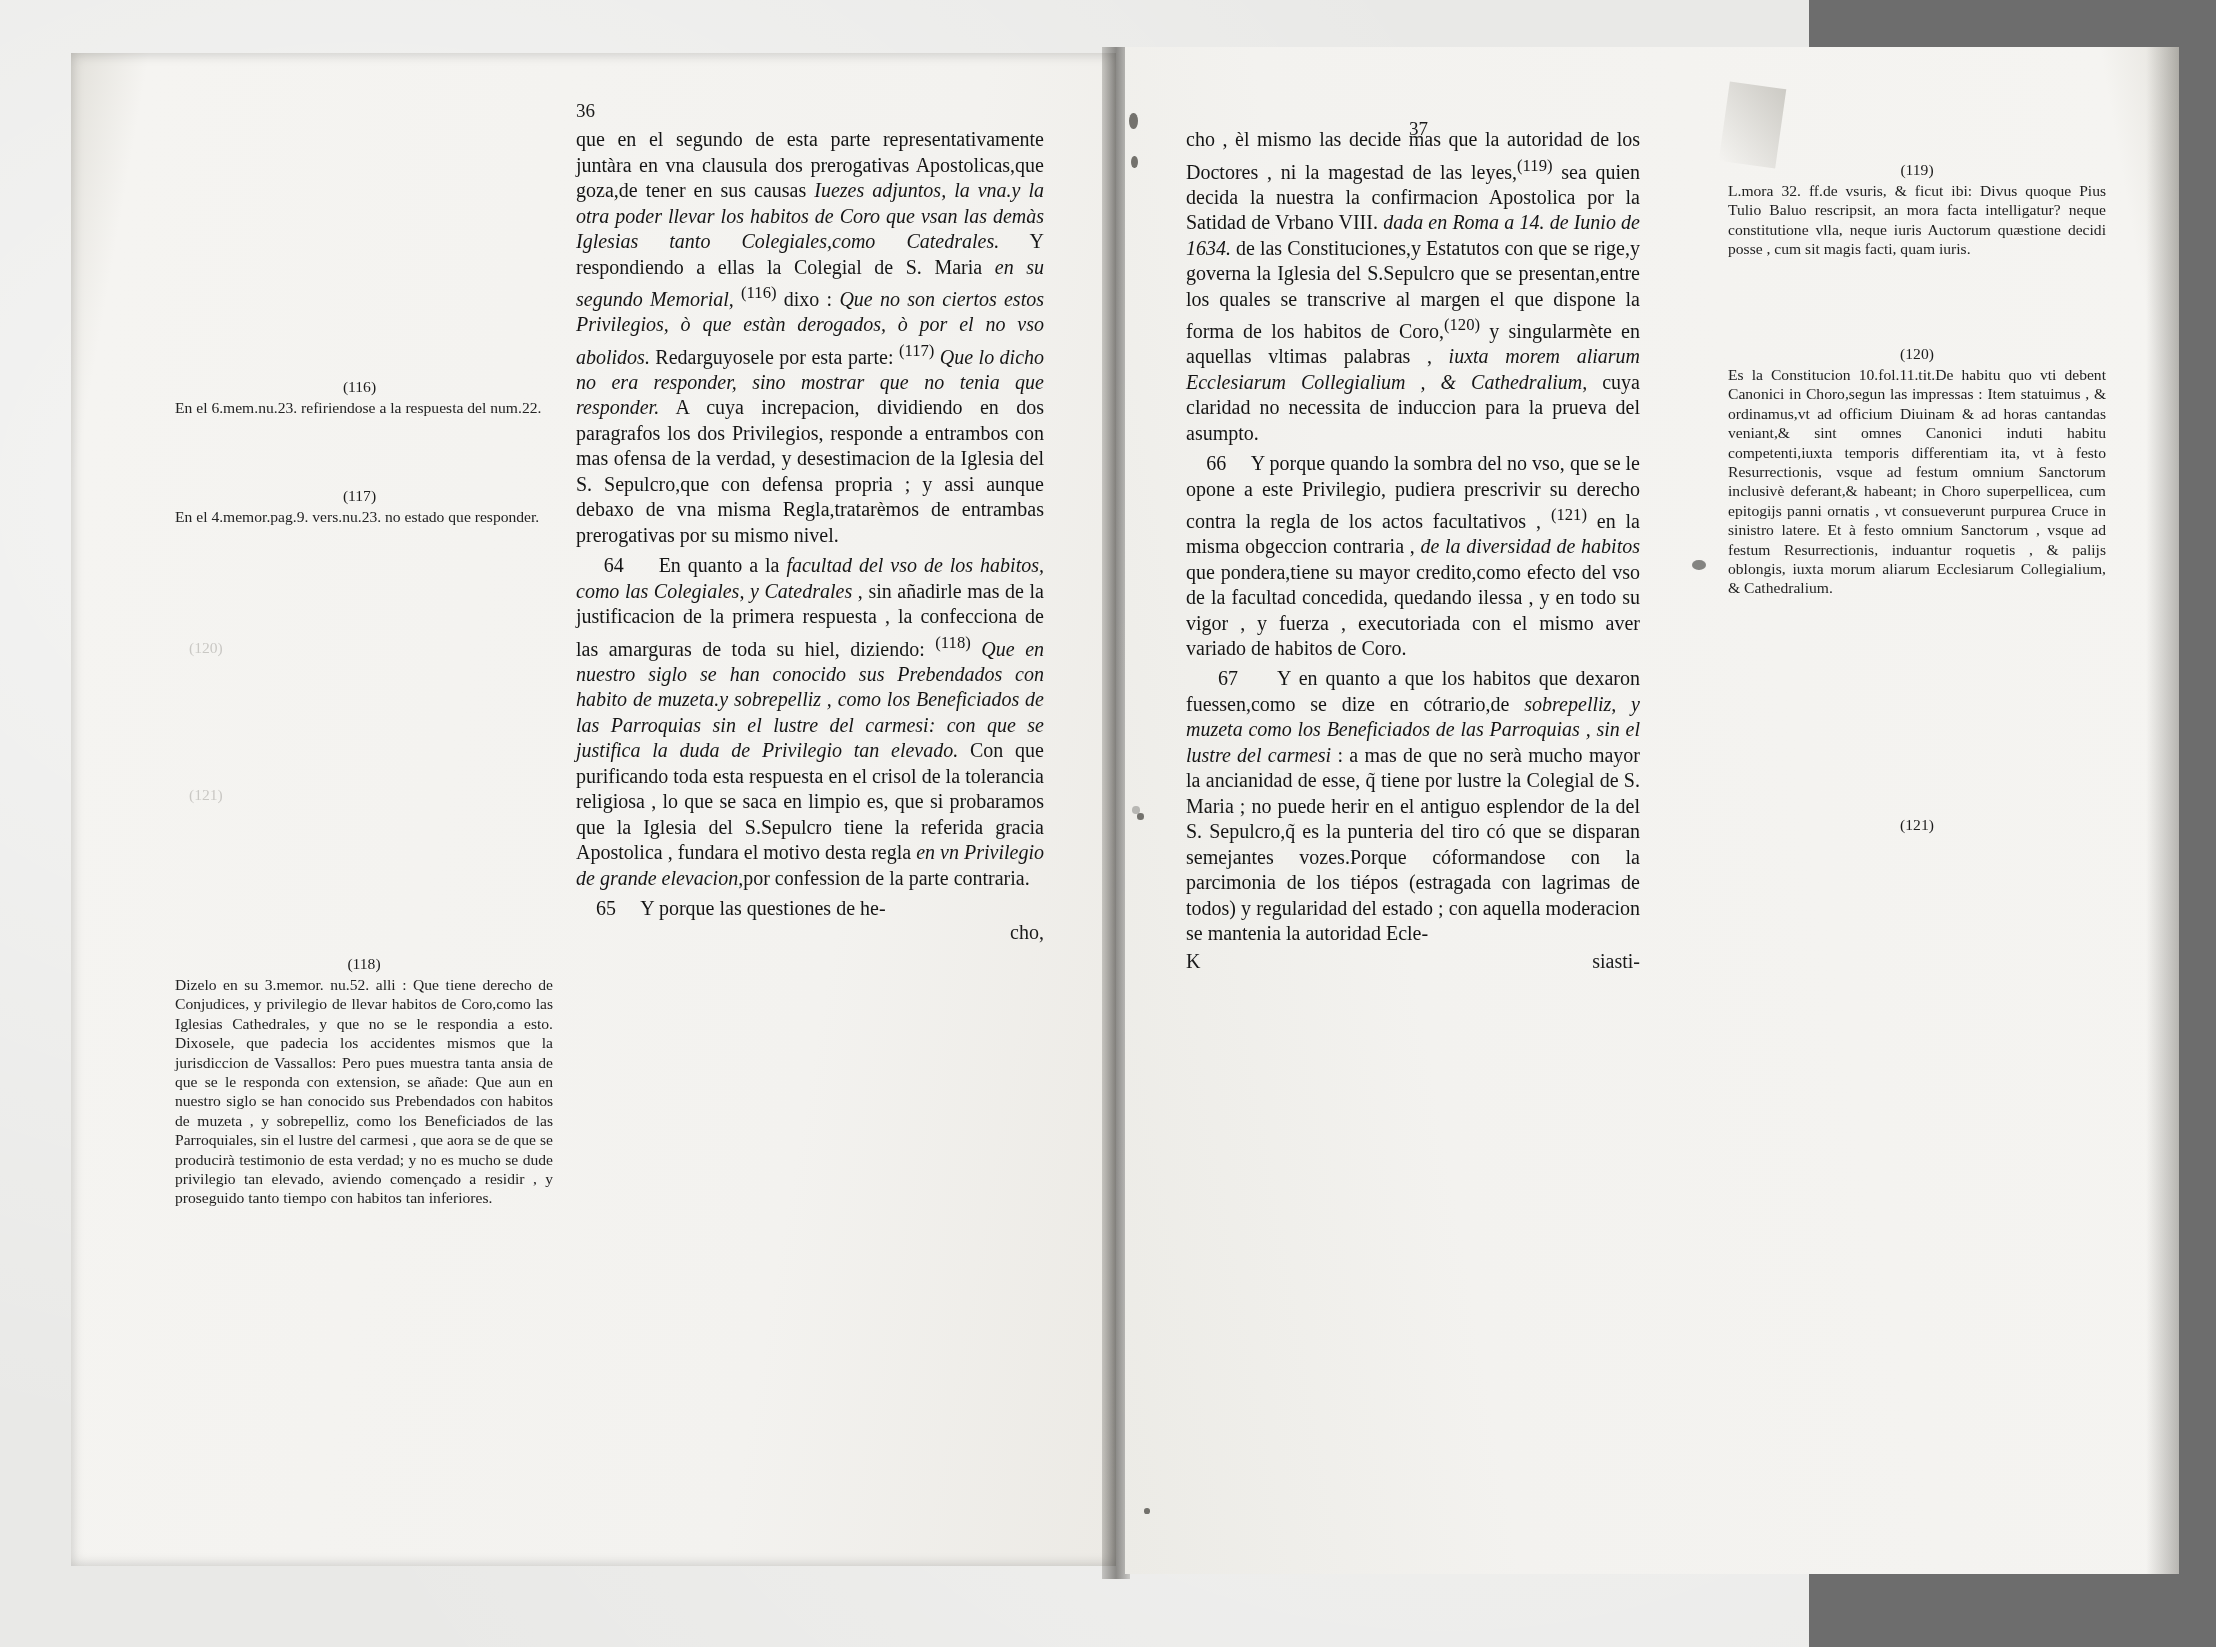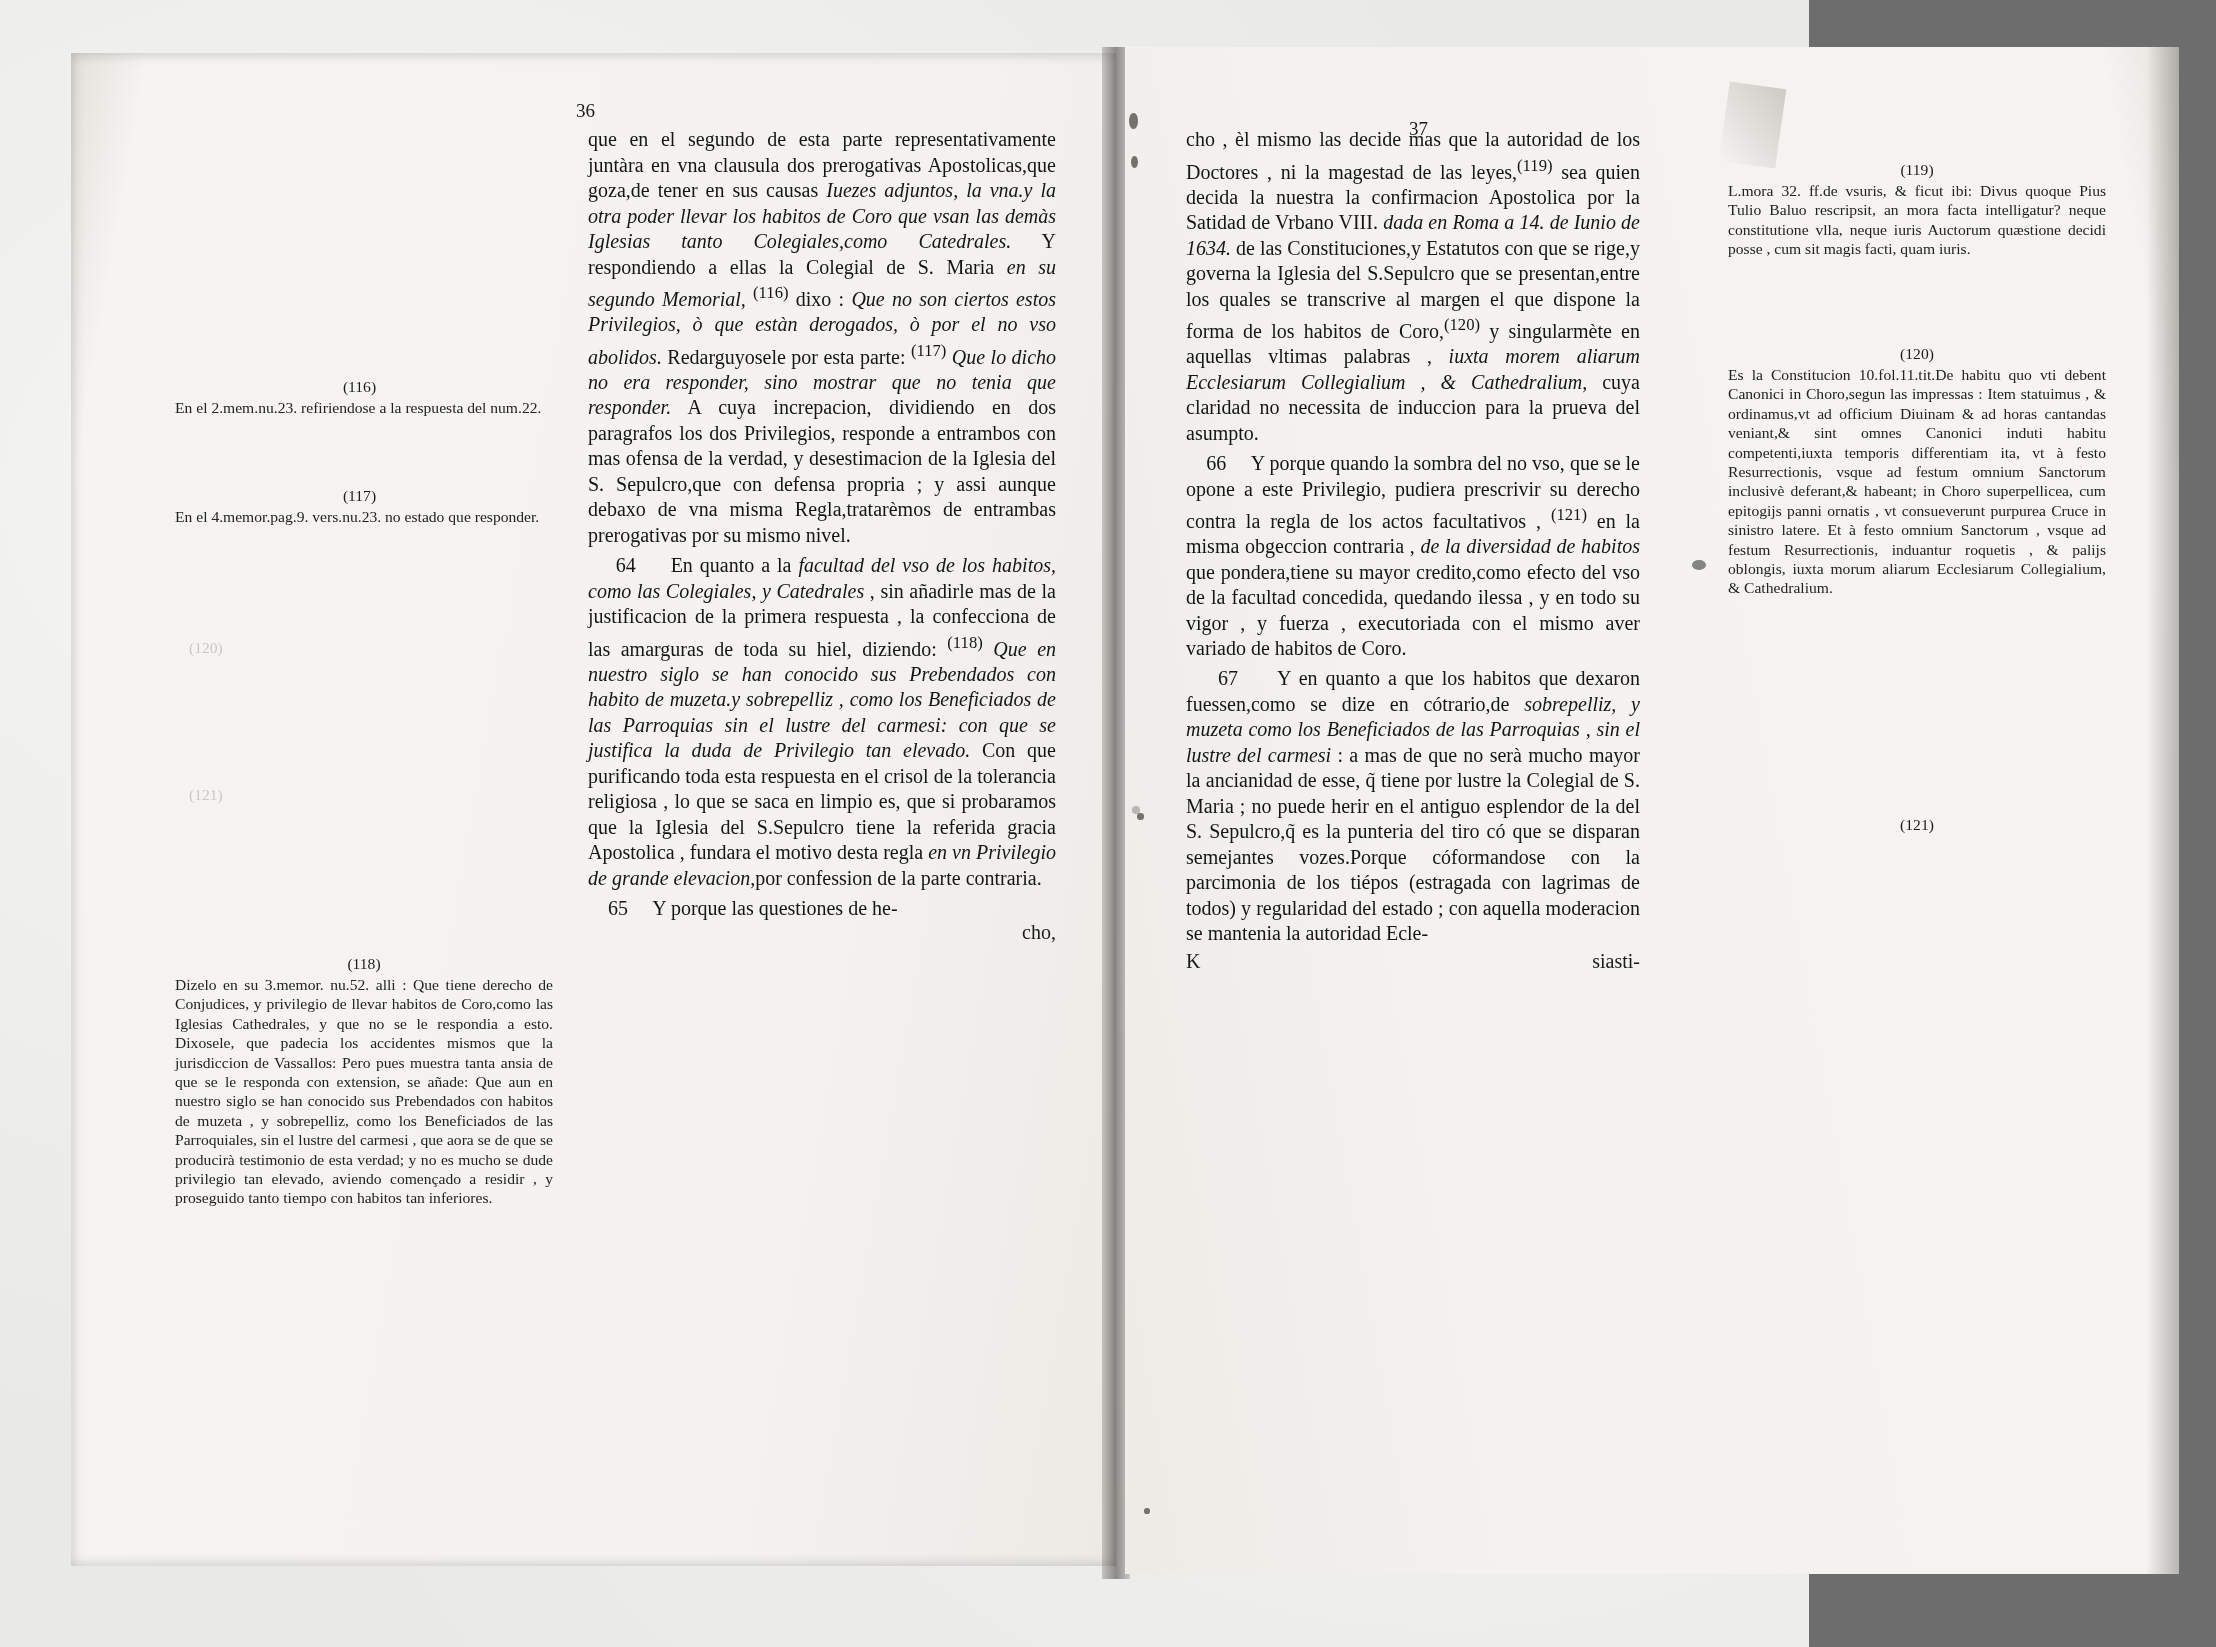--- a/index.html
+++ b/index.html
@@ -145,40 +145,40 @@
   <div class="spine-mark" style="left:1129px;top:113px;width:8.5px;height:16px;"></div>
   <div class="spine-mark" style="left:1131px;top:156px;width:6.6px;height:12.3px;"></div>
   <div class="spine-mark" style="left:1137px;top:813px;width:6.6px;height:6.6px;"></div>
   <div class="spine-mark" style="left:1144px;top:1508px;width:5.7px;height:5.7px;"></div>
   <div class="corner-curl"></div>
 
   <div class="folio" style="left:576px;top:100px;">36</div>
 
   <div class="col" style="left:175px;top:378px;width:369px;">
     <div class="marg-num">(116)</div>
-    <div class="marg">En el <span class="it">2.mem</span>.<span class="it">nu</span>.23. refiriendose a la respuesta del <span class="it">num.</span>22.</div>
+    <div class="marg">En el <span class="it">6.mem</span>.<span class="it">nu</span>.23. refiriendose a la respuesta del <span class="it">num.</span>22.</div>
   </div>
 
   <div class="col" style="left:175px;top:487px;width:369px;">
     <div class="marg-num">(117)</div>
     <div class="marg">En el <span class="it">4.memor.pag.</span>9. <span class="it">vers.nu.</span>23. <span class="it">no estado que responder.</span></div>
   </div>
 
   <div class="faint" style="left:189px;top:638px;width:359px;">(120)<br>&nbsp;&nbsp;&nbsp;&nbsp;&nbsp;&nbsp;&nbsp;&nbsp;&nbsp;&nbsp;&nbsp;&nbsp;&nbsp;&nbsp;&nbsp;&nbsp;&nbsp;&nbsp;&nbsp;&nbsp;&nbsp;&nbsp;<br>&nbsp;&nbsp;&nbsp;&nbsp;&nbsp;&nbsp;&nbsp;&nbsp;&nbsp;&nbsp;&nbsp;&nbsp;&nbsp;&nbsp;&nbsp;</div>
   <div class="faint" style="left:189px;top:785px;width:359px;">(121)</div>
   <div class="faint" style="left:189px;top:823px;width:359px;">&nbsp;&nbsp;&nbsp;&nbsp;&nbsp;&nbsp;&nbsp;&nbsp;&nbsp;&nbsp;&nbsp;&nbsp;&nbsp;&nbsp;&nbsp;&nbsp;&nbsp;</div>
 
   <div class="col" style="left:175px;top:955px;width:378px;">
     <div class="marg-num">(118)</div>
     <div class="marg">
       Dizelo en su <span class="it">3.memor. nu.</span>52. alli : <span class="it">Que tiene derecho de Conjudices, y privilegio de llevar habitos de Coro,como las Iglesias Cathedrales, y que no se le respondia a esto.</span> Dixosele, que padecia los accidentes mismos que la jurisdiccion de Vassallos: Pero pues muestra tanta ansia de que se le responda con extension, se añade: Que aun en nuestro siglo se han conocido sus Prebendados con habitos de muzeta , y sobrepelliz, como los Beneficiados de las Parroquiales, sin el lustre del carmesi , que aora se de que se producirà testimonio de esta verdad; y no es mucho se dude privilegio tan elevado, aviendo començado a residir , y proseguido tanto tiempo con habitos tan inferiores.
     </div>
   </div>
 
-  <div class="col" style="left:576px;top:127px;width:468px;margin-left:12px;">
+  <div class="col" style="left:576px;top:127px;width:468px;">
     <p class="body-text para">que en el segundo de esta parte representativamente juntàra en vna clausula dos prerogativas Apostolicas,que goza,de tener en sus causas <span class="it">Iuezes adjuntos, la vna.y la otra poder llevar los habitos de Coro que vsan las demàs Iglesias tanto Colegiales,como Catedrales.</span> Y respondiendo a ellas la Colegial de S. Maria <span class="it">en su segundo Memorial,</span> <sup>(116)</sup> dixo : <span class="it">Que no son ciertos estos Privilegios, ò que estàn derogados, ò por el no vso abolidos.</span> Redarguyosele por esta parte: <sup>(117)</sup> <span class="it">Que lo dicho no era responder, sino mostrar que no tenia que responder.</span> A cuya increpacion, dividiendo en dos paragrafos los dos Privilegios, responde a entrambos con mas ofensa de la verdad, y desestimacion de la Iglesia del S. Sepulcro,que con defensa propria ; y assi aunque debaxo de vna misma Regla,tratarèmos de entrambas prerogativas por su mismo nivel.</p>
 
     <p class="body-text para">&nbsp;&nbsp;&nbsp;&nbsp;64&nbsp;&nbsp;&nbsp;&nbsp; En quanto a la <span class="it">facultad del vso de los habitos, como las Colegiales, y Catedrales</span> , sin añadirle mas de la justificacion de la primera respuesta , la confecciona de las amarguras de toda su hiel, diziendo: <sup>(118)</sup> <span class="it">Que en nuestro siglo se han conocido sus Prebendados con habito de muzeta.y sobrepelliz , como los Beneficiados de las Parroquias sin el lustre del carmesi: con que se justifica la duda de Privilegio tan elevado.</span> Con que purificando toda esta respuesta en el crisol de la tolerancia religiosa , lo que se saca en limpio es, que si probaramos que la Iglesia del S.Sepulcro tiene la referida gracia Apostolica , fundara el motivo desta regla <span class="it">en vn Privilegio de grande elevacion,</span>por confession de la parte contraria.</p>
 
     <p class="body-text para">&nbsp;&nbsp;&nbsp;&nbsp;65&nbsp;&nbsp;&nbsp;&nbsp; Y porque las questiones de he-</p>
     <div class="catch">cho,</div>
   </div>
 
   <div class="folio" style="left:1409px;top:118px;">37</div>
 

